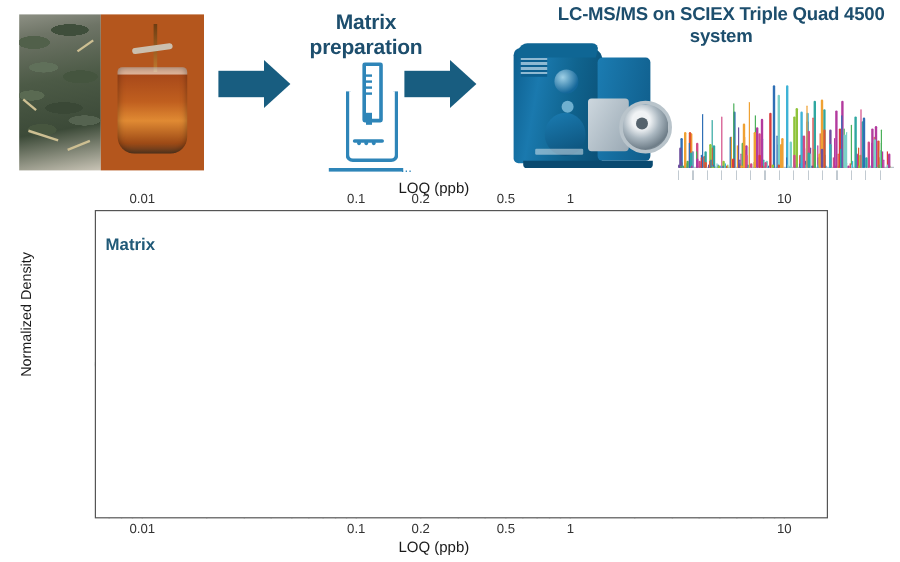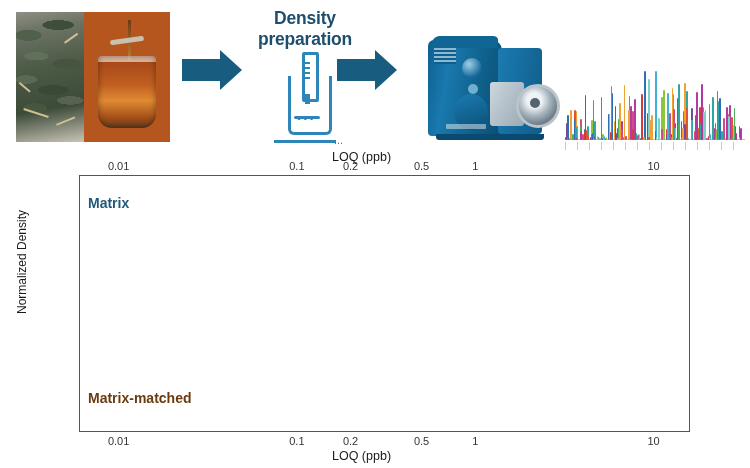--- a/index.html
+++ b/index.html
@@ -145,41 +145,42 @@
     <div class="pour"></div>
     <div class="spoon"></div>
     <div class="glass"></div>
   </div>
 
   <div class="arrow" id="arrow-1">
     <div class="shaft"></div>
       <div class="head"></div>
   </div>
 
-  <div class="banner-title" id="title-sample-prep">Density preparation</div>
+  <div class="banner-title" id="title-sample-prep">Matrix preparation</div>
 
   <div id="icon-sample-prep">
     <div class="pipette"></div>
     <div class="mark" style="top:12px"></div>
     <div class="mark" style="top:17px"></div>
     <div class="mark" style="top:22px"></div>
     <div class="mark" style="top:27px"></div>
     <div class="pipette-tip"></div>
     <div class="beaker"></div>
     <div class="liquid"></div>
     <div class="dots">•••</div>
     <div class="base"></div>
     <div class="tail">...</div>
   </div>
 
   <div class="arrow" id="arrow-2">
     <div class="shaft"></div>
       <div class="head"></div>
   </div>
 
+  <div class="banner-title" id="title-lcms">LC-MS/MS on SCIEX Triple Quad 4500 system</div>
 
   <div id="img-instrument">
     <div class="body-main"></div>
     <div class="body-top"></div>
     <div class="vents"></div>
     <div class="knob1"></div>
     <div class="knob2"></div>
     <div class="oval"></div>
     <div class="body-right"></div>
     <div class="greybox"></div>
@@ -527,21 +528,20 @@
       <line x1="396.25" y1="257" x2="396.25" y2="248" stroke="#444" stroke-width="1.1"></line>
       <line x1="574.60" y1="0" x2="574.60" y2="9" stroke="#444" stroke-width="1.1"></line>
       <line x1="574.60" y1="257" x2="574.60" y2="248" stroke="#444" stroke-width="1.1"></line>
     </svg>
 
   <div id="plot-frame"></div>
 
   <div id="axis-title-y">Normalized Density</div>
 
   <div class="series-label" id="label-aqueous">Matrix</div>
-  <div class="series-label" id="label-matrix">Matrix-matched</div>
 
   <div id="axis-title-bottom" class="axis-title" style="left: 332.008px;">LOQ (ppb)</div>
 <div class="tick-label top" style="left: 118.6px;">0.01</div>
     <div class="tick-label bottom" style="left: 118.6px;">0.01</div>
     <div class="tick-label top" style="left: 296.9px;">0.1</div>
     <div class="tick-label bottom" style="left: 296.9px;">0.1</div>
     <div class="tick-label top" style="left: 350.6px;">0.2</div>
     <div class="tick-label bottom" style="left: 350.6px;">0.2</div>
     <div class="tick-label top" style="left: 421.6px;">0.5</div>
     <div class="tick-label bottom" style="left: 421.6px;">0.5</div>

